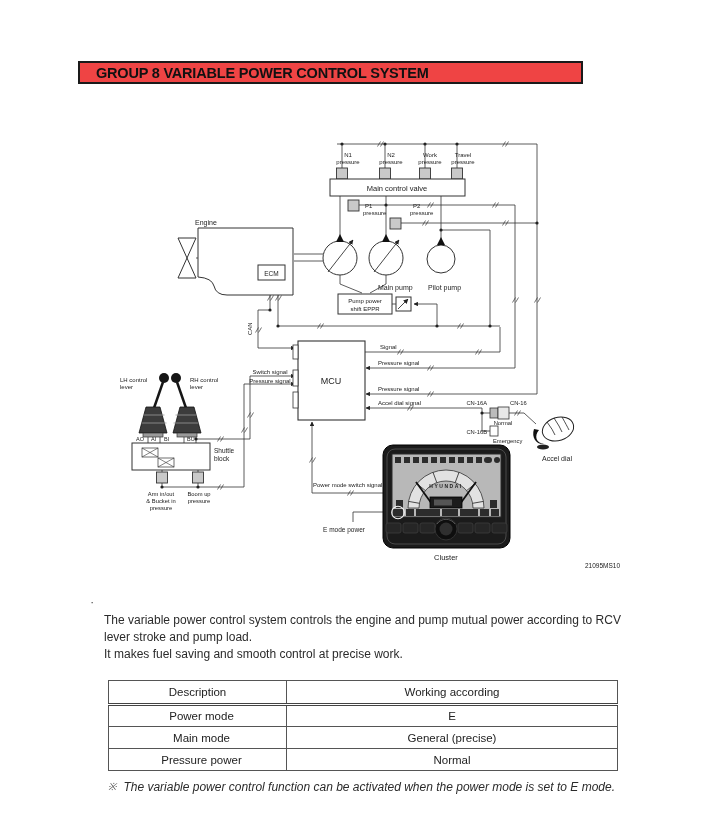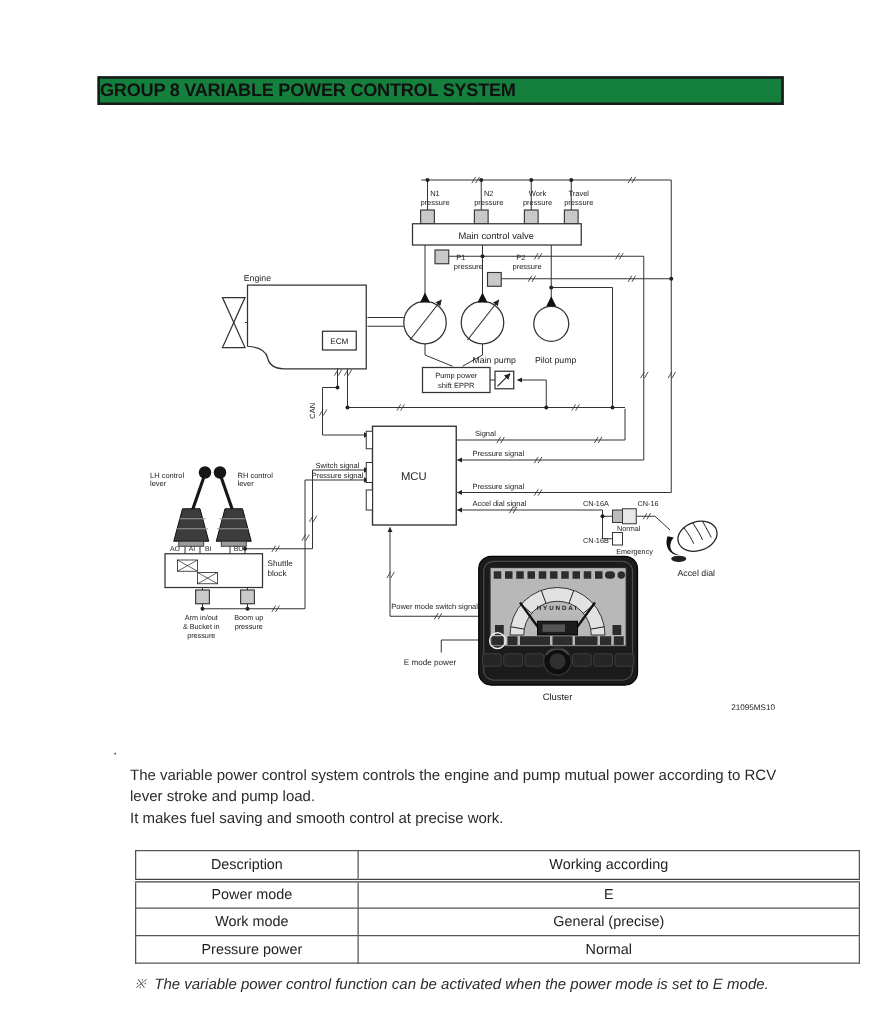--- a/index.html
+++ b/index.html
@@ -1,33 +1,33 @@
 <!DOCTYPE html>
 <html><head>
 <meta charset="utf-8">
 <style>
   html,body{margin:0;padding:0;background:#fff;}
   body{
     width:703px;height:828px;position:relative;overflow:hidden;
     font-family:"Liberation Sans",sans-serif;color:#222;
   }
   .header-bar{
-    position:absolute;left:78px;top:61px;width:549px;height:23px;
-    background:#15803d;border:2px solid #1a1a1a;box-sizing:border-box;
-    display:flex;align-items:center;padding-left:0;
+    position:absolute;left:78px;top:61px;width:505px;height:23px;
+    background:#ef4444;border:2px solid #1a1a1a;box-sizing:border-box;
+    display:flex;align-items:center;padding-left:16px;
     font-size:14.5px;font-weight:bold;letter-spacing:-0.2px;color:#111;
   }
   .diagram{position:absolute;left:80px;top:130px;width:550px;height:460px;}
   svg{font-family:"Liberation Sans",sans-serif;}
   svg text{fill:#222;}
   .para{position:absolute;left:90px;top:596px;width:540px;font-size:12px;line-height:17px;color:#2b2b2b;}
   .para .bullet{position:absolute;left:0;top:-3px;font-size:13px;color:#555;}
   .para .ptext{margin-left:14px;width:527px;margin-top:16px;}
   .spec-table{
-    position:absolute;left:108px;top:680px;width:580px;border-collapse:collapse;
+    position:absolute;left:108px;top:680px;width:510px;border-collapse:collapse;
     font-size:11.5px;color:#222;
   }
   .spec-table th,.spec-table td{border:1px solid #555;box-sizing:border-box;}
   .spec-table th{
     height:24px;font-weight:normal;text-align:center;
     border-bottom:3px double #444;background:#fff;
   }
   .spec-table td{height:22px;}
   .spec-table td.desc{width:178px;text-align:center;padding-left:9px;}
   .spec-table td.cond{text-align:center;}
@@ -362,21 +362,21 @@
   <tbody>
       <tr>
     <th style="width:178px;">Description</th>
     <th>Working according</th>
   </tr>
   <tr>
     <td class="desc">Power mode</td>
     <td class="cond">E</td>
   </tr>
   <tr>
-    <td class="desc">Work mode</td>
+    <td class="desc">Main mode</td>
     <td class="cond">General (precise)</td>
   </tr>
   <tr>
     <td class="desc">Pressure power</td>
     <td class="cond">Normal</td>
   </tr>
 </tbody>
   </table>
 
 <div class="note">

